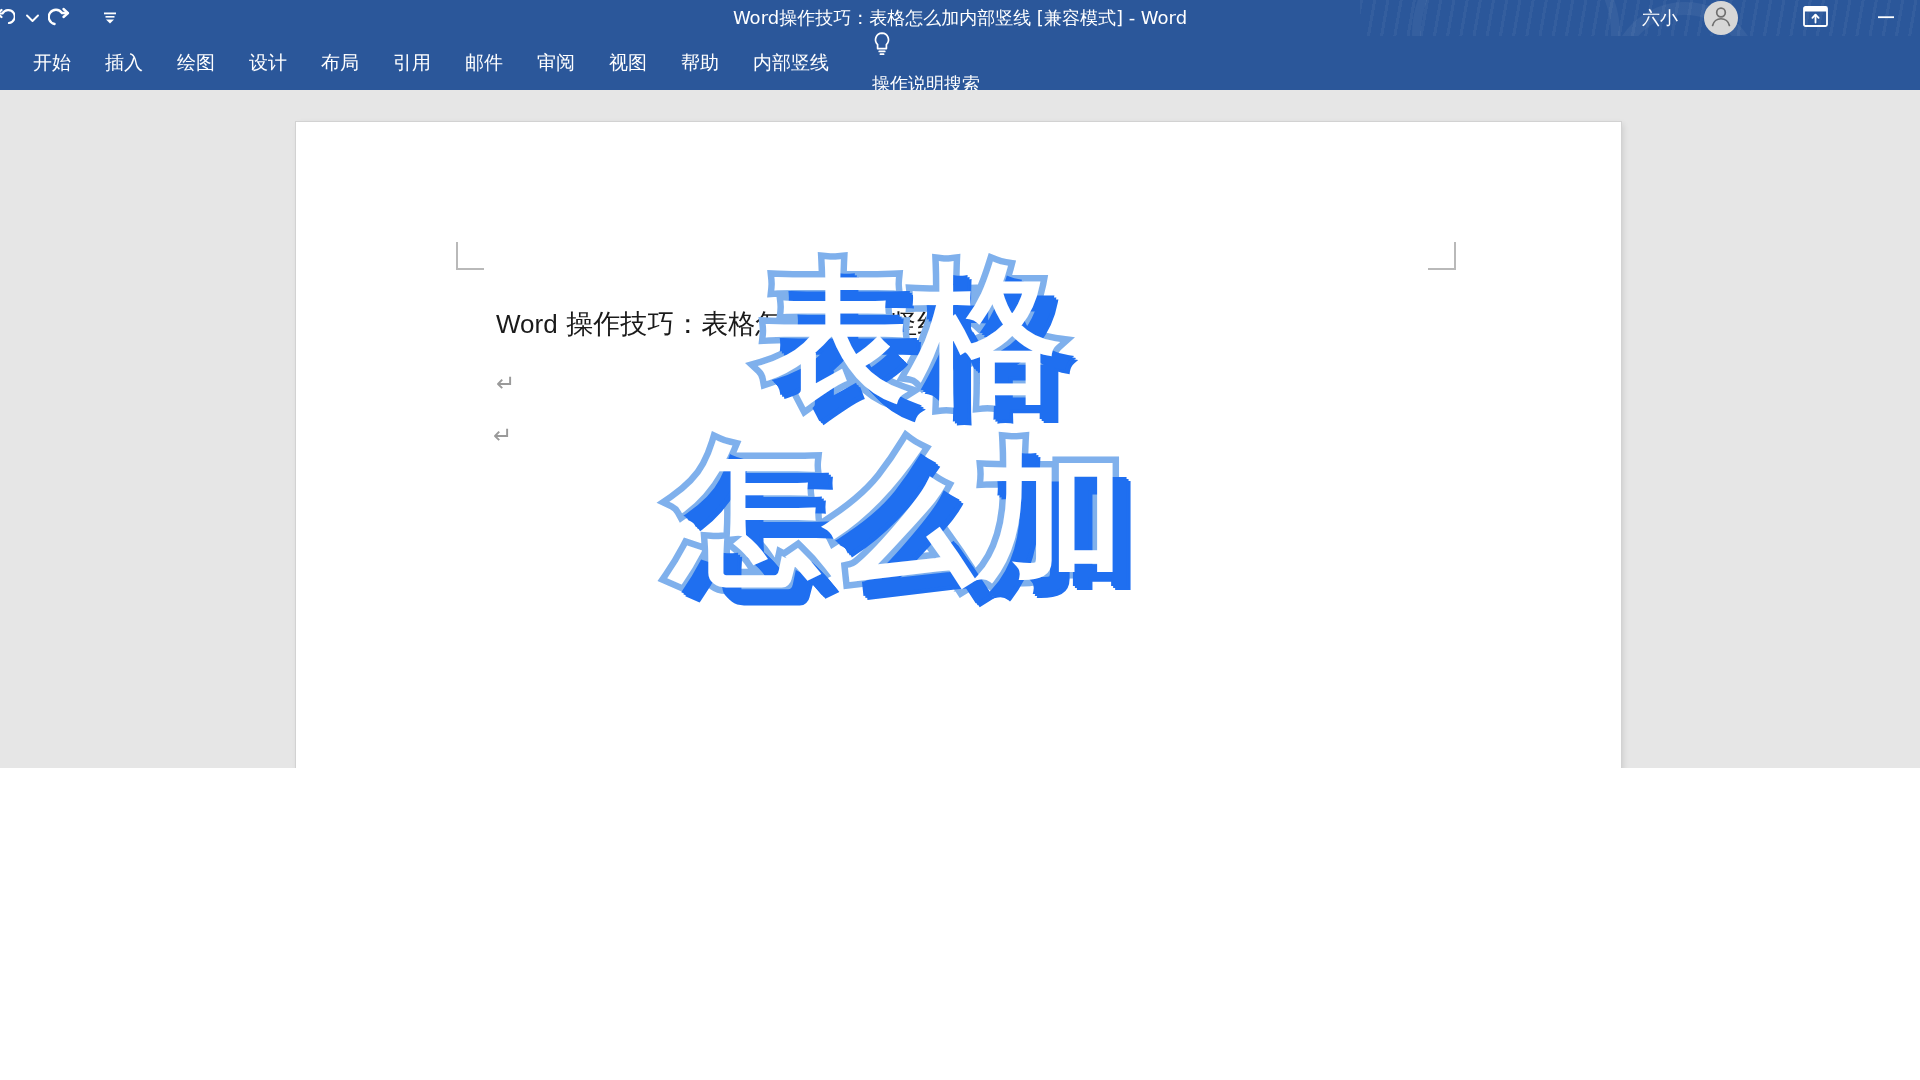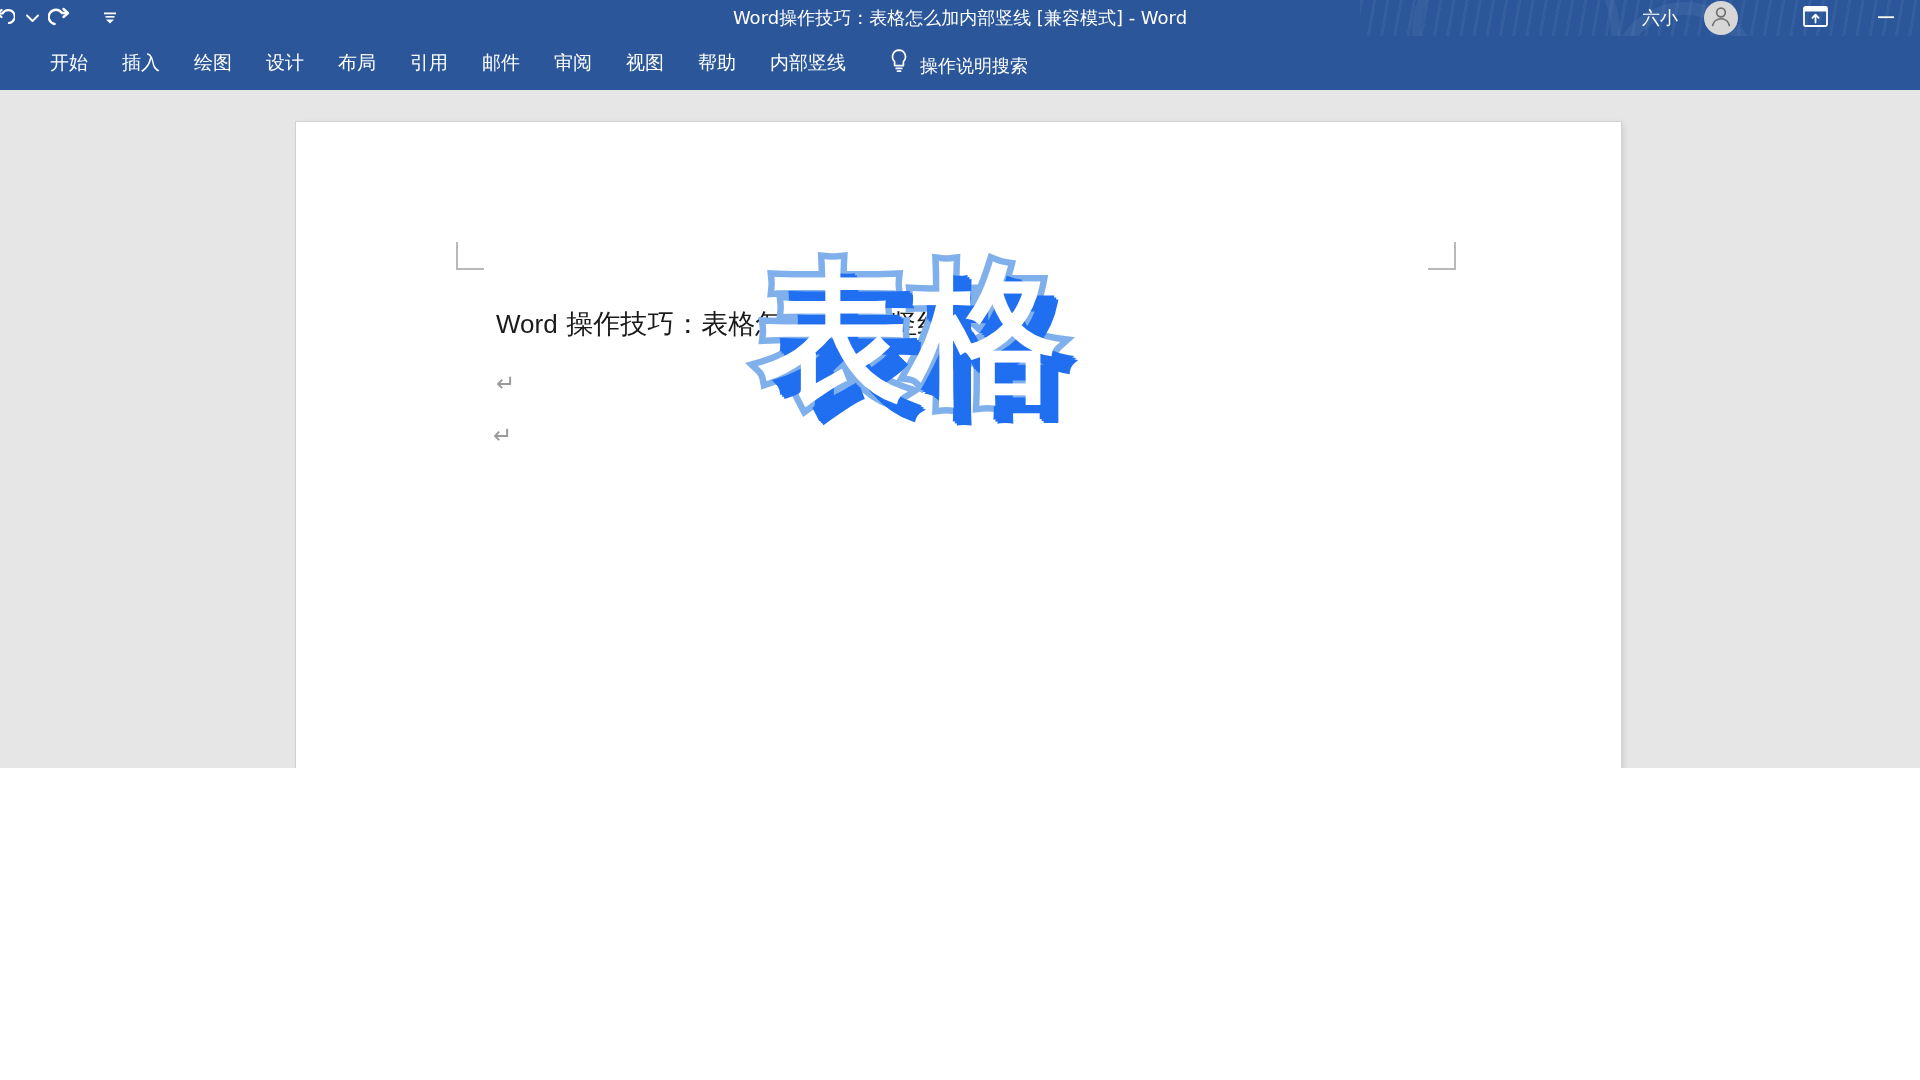--- a/index.html
+++ b/index.html
@@ -133,38 +133,39 @@
 
   
   .ribbon {
     position: absolute;
     left: 0; top: 36px;
     width: 1920px;
     height: 54px;
     background: #2b579a;
     display: flex;
     align-items: center;
-    padding-left: 33px;
+    padding-left: 16px;
     box-sizing: border-box;
   }
   .tab {
     color: #ffffff;
     font-size: 19px;
     font-family: "DejaVu Sans", "Liberation Sans", sans-serif;
     padding: 4px 17px;
     cursor: pointer;
     white-space: nowrap;
     border-radius: 2px;
   }
   .tellme {
     display: flex;
-    align-items: flex-end;
+    align-items: flex-start;
     gap: 11px;
     margin-left: 26px;
     cursor: pointer;
+    flex-direction: column;
   }
   .tellme-label {
     color: #ffffff;
     font-size: 18px;
     font-family: "DejaVu Sans", "Liberation Sans", sans-serif;
     white-space: nowrap;
   }
 
   
   .docarea {
@@ -362,15 +363,16 @@
 
       <div class="pilcrow p1">↵</div>
       <div class="pilcrow p2">↵</div>
     </div>
 
     <div class="green-nub"></div>
   </div>
 
   <div class="overlay">
     <div class="ov-line ov1">表格</div>
+    <div class="ov-line ov2">怎么加</div>
   </div>
 
 </div>
 
 </body></html>

